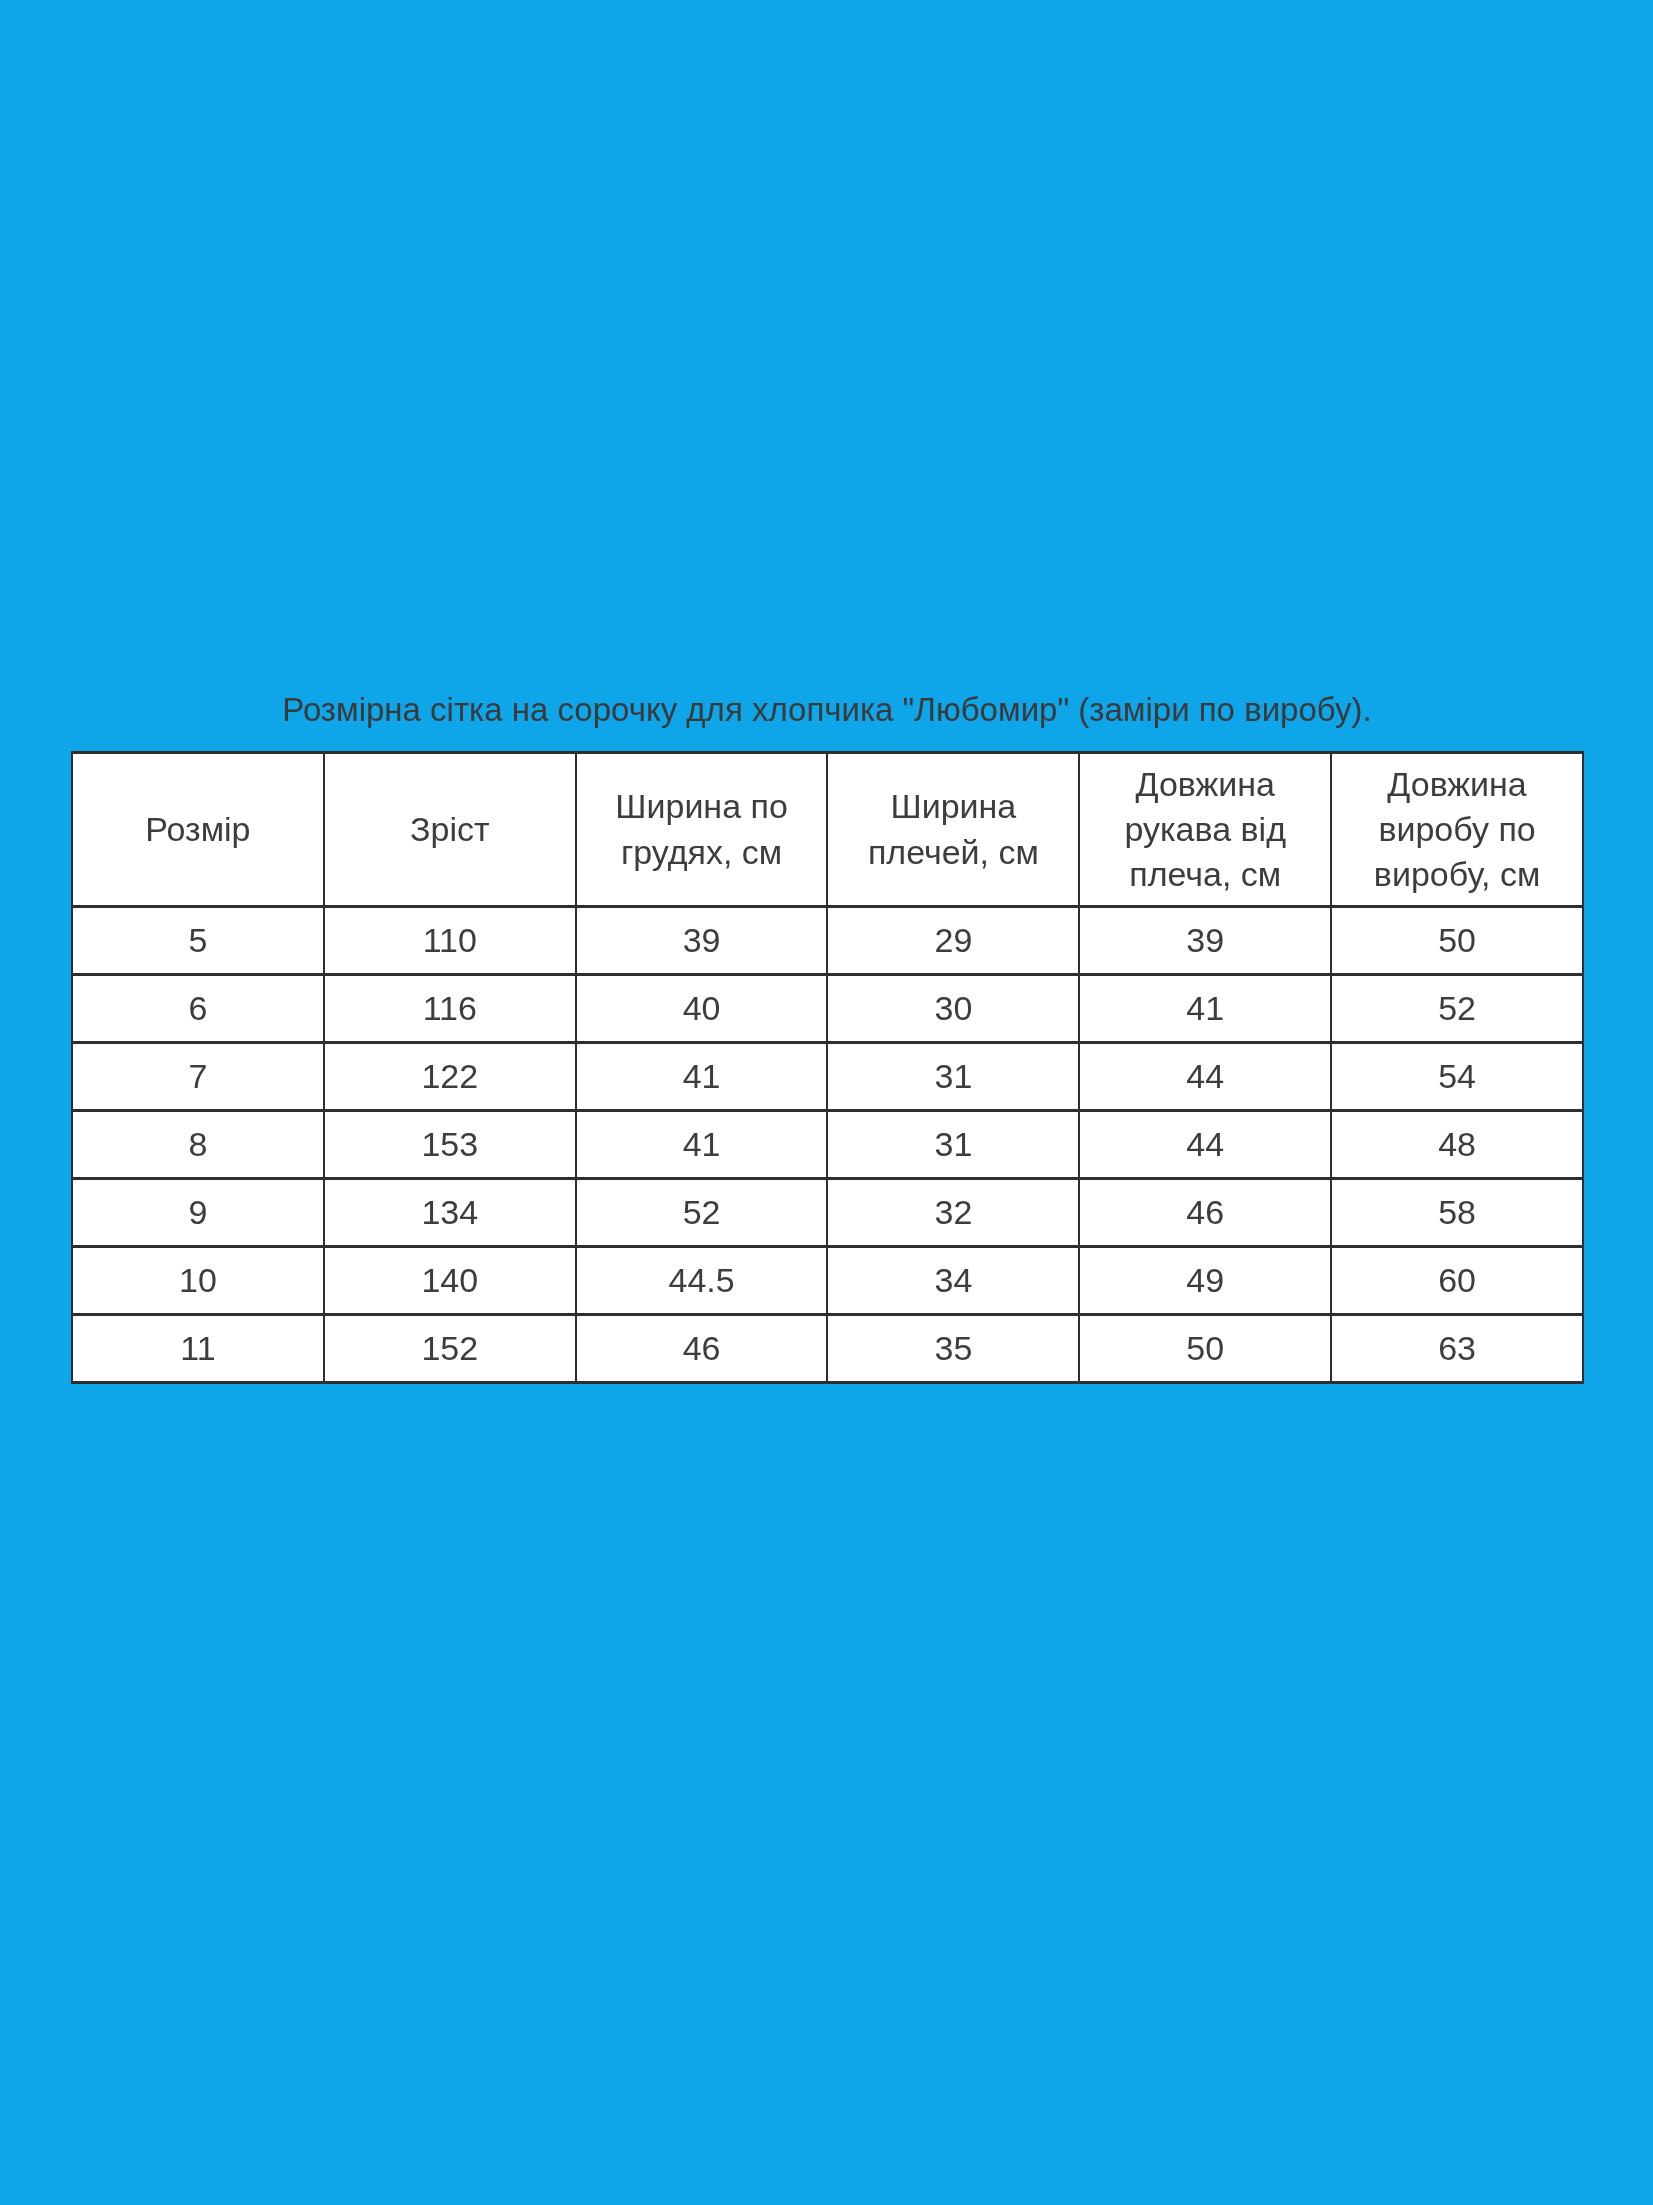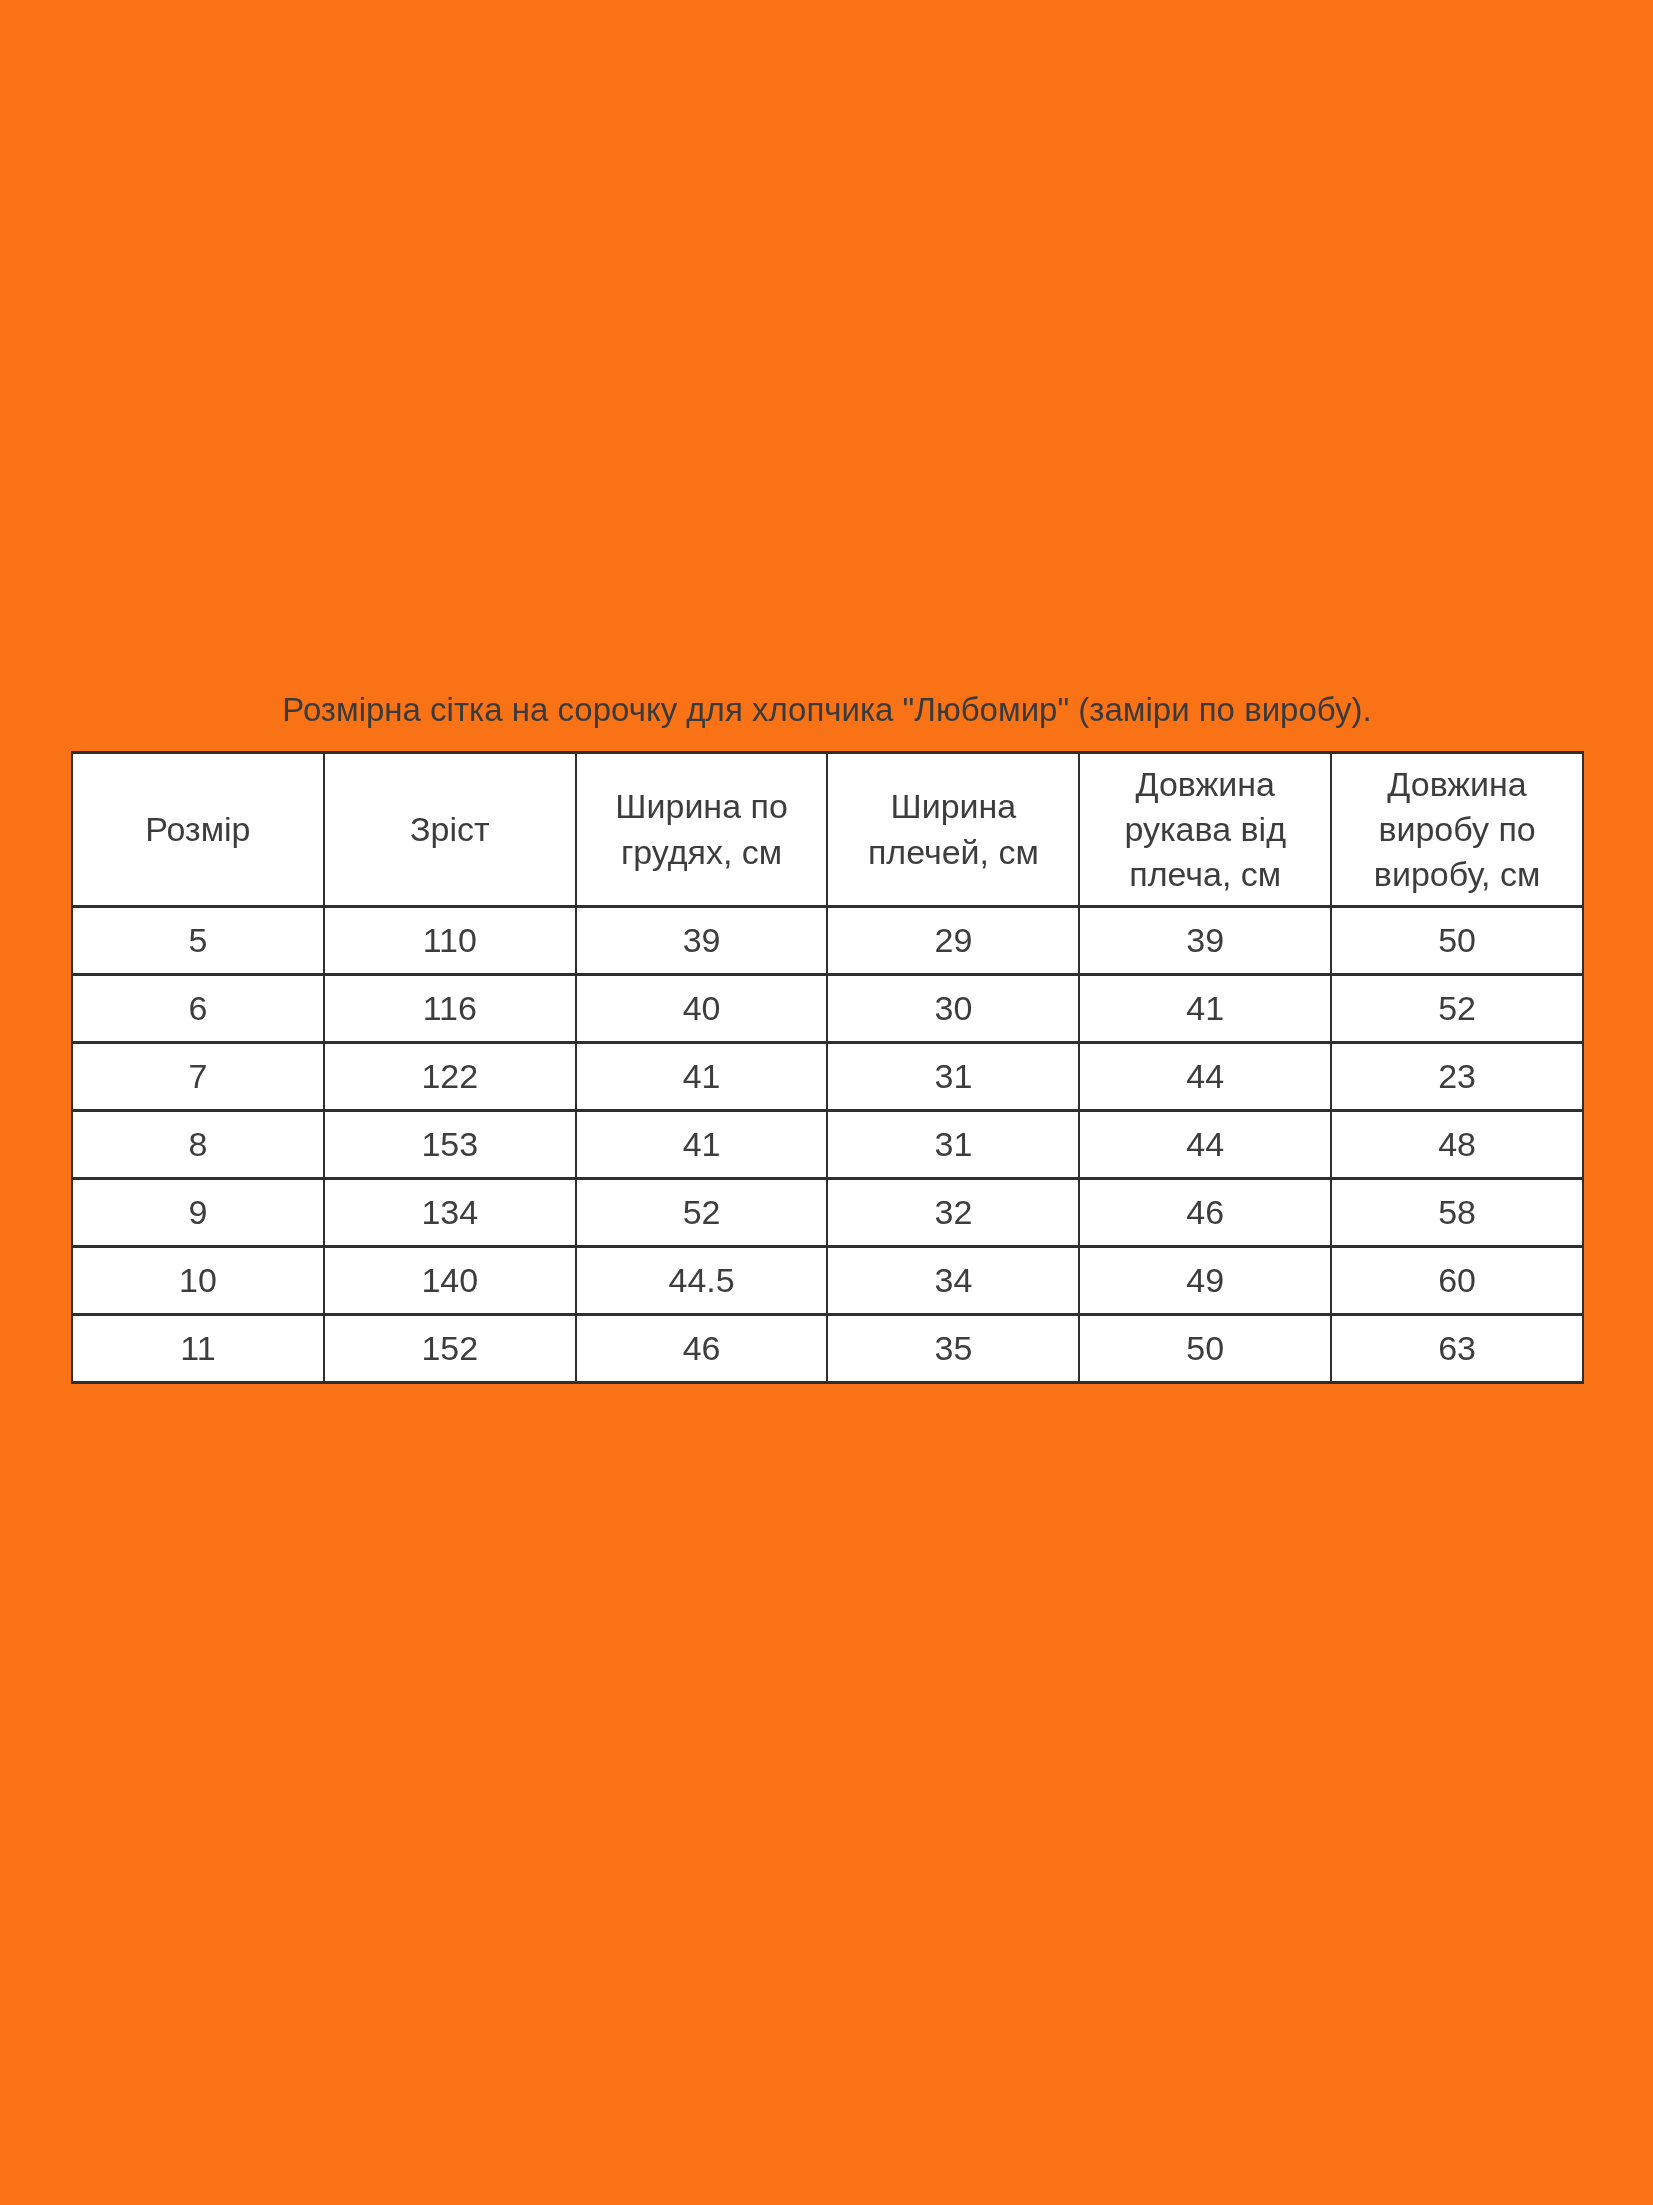--- a/index.html
+++ b/index.html
@@ -5,21 +5,21 @@
   html, body {
     margin: 0;
     padding: 0;
     background: #ffffff;
     font-family: "Liberation Sans", sans-serif;
   }
   .page {
     position: relative;
     width: 1654px;
     height: 2205px;
-    background: #f97316;
+    background: #0ea5e9;
     overflow: hidden;
   }
   .title {
     position: absolute;
     top: 689px;
     left: 0;
     width: 100%;
     text-align: center;
     font-size: 33px;
     line-height: 1.3;
@@ -92,21 +92,21 @@
           <td>30</td>
           <td>41</td>
           <td>52</td>
         </tr>
         <tr>
           <td>7</td>
           <td>122</td>
           <td>41</td>
           <td>31</td>
           <td>44</td>
-          <td>23</td>
+          <td>54</td>
         </tr>
         <tr>
           <td>8</td>
           <td>153</td>
           <td>41</td>
           <td>31</td>
           <td>44</td>
           <td>48</td>
         </tr>
         <tr>

